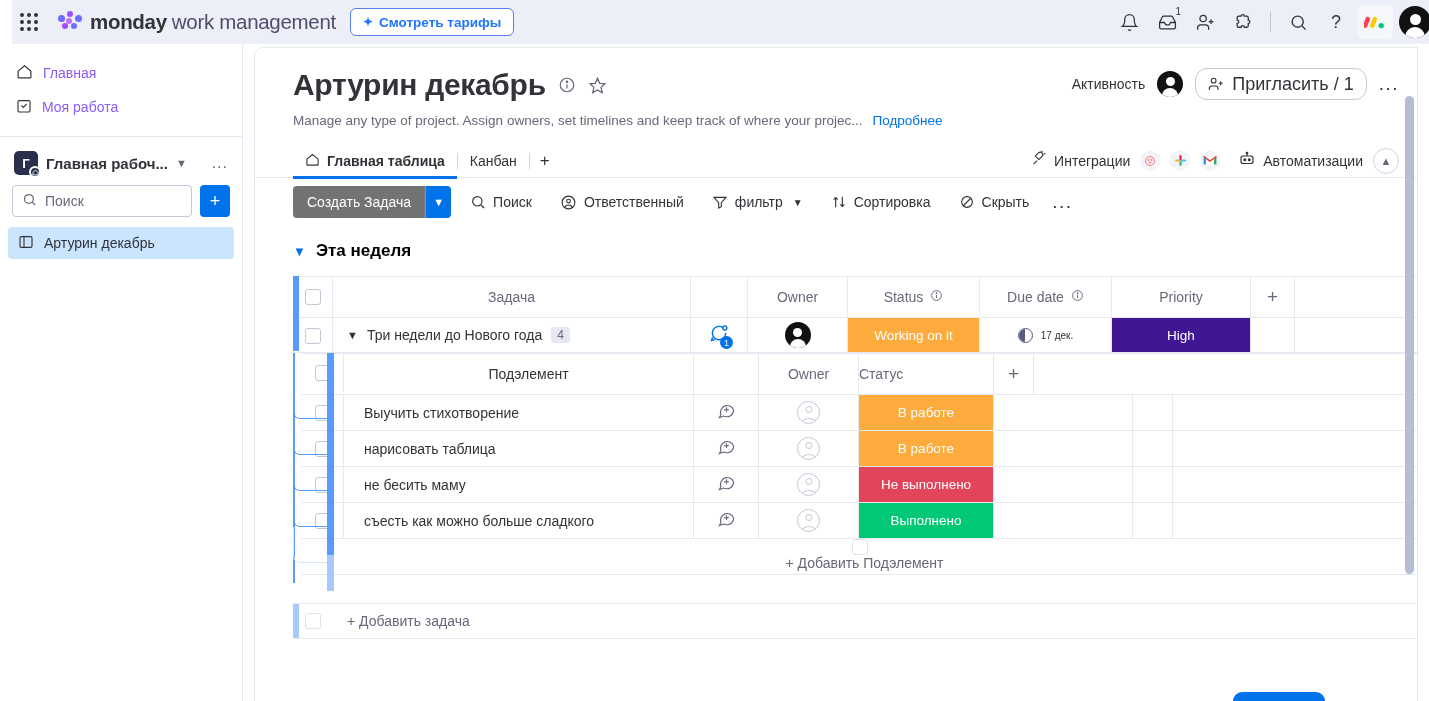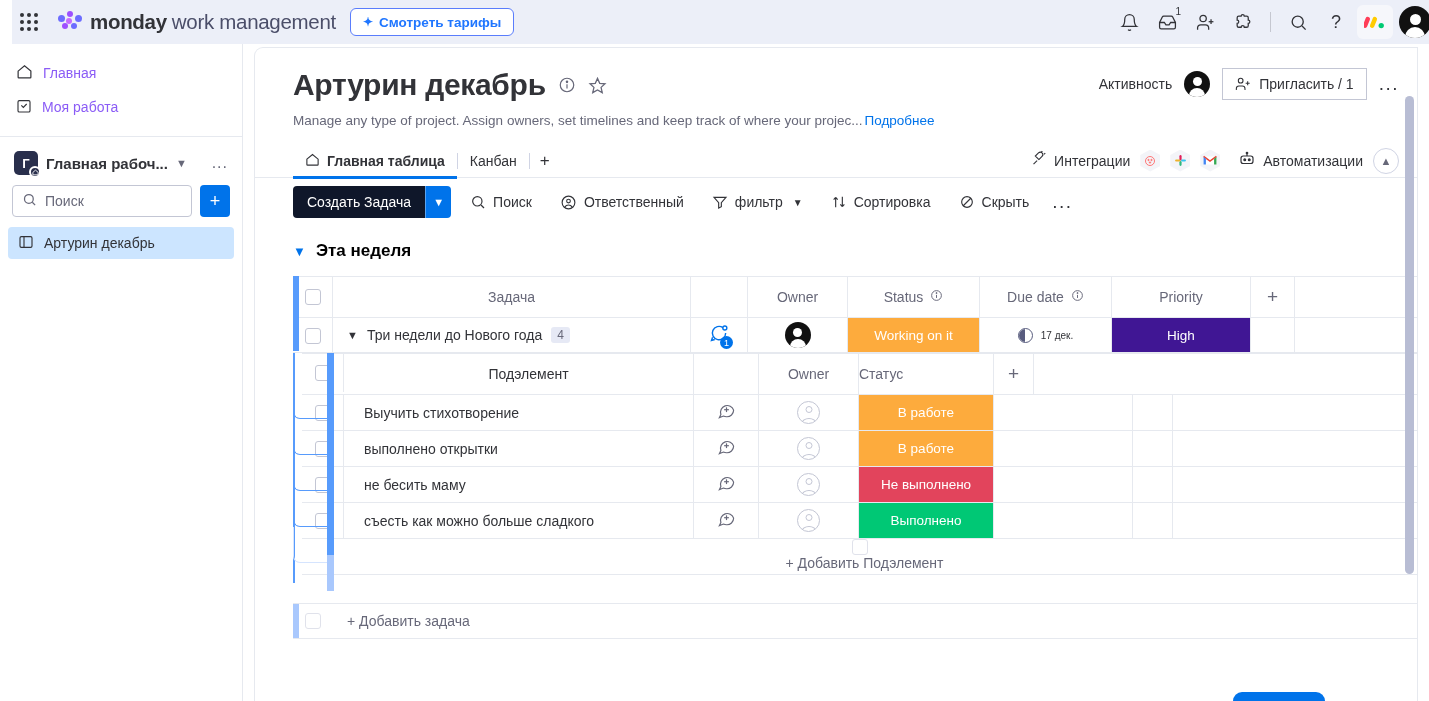--- a/index.html
+++ b/index.html
@@ -117,39 +117,39 @@
   #main {
     position:absolute; left:255px; top:48px; width:1162px; height:653px;
     background:#fff; border-radius:8px 0 0 0;
     box-shadow: 0 0 0 1px #e6e9ef;
     overflow:hidden;
   }
   #board-head { padding: 20px 24px 0 38px; position:relative; }
   .title-row { display:flex; align-items:center; gap:12px; }
   .board-title { font-size:30px; font-weight:700; color:#323338; letter-spacing:-0.3px; }
   .ico-btn { color:#676879; cursor:pointer; display:flex; align-items:center; }
-  .desc-row { display:flex; align-items:baseline; gap:2px; margin-top:11px; }
+  .desc-row { display:flex; align-items:baseline; gap:10px; margin-top:11px; }
   .board-desc {
     font-size:13.5px; color:#676879; max-width:600px; white-space:nowrap;
     overflow:hidden; text-overflow:ellipsis;
   }
   .more-link { font-size:13.5px; color:#0073ea; cursor:pointer; }
   #head-right {
     position:absolute; right:18px; top:20px; display:flex; align-items:center; gap:12px;
   }
   .activity-txt { font-size:14px; color:#323338; }
   .avatar-sm {
     width:26px; height:26px; border-radius:50%; background:#111; position:relative;
     display:flex; align-items:flex-end; justify-content:center; overflow:hidden; cursor:pointer;
   }
   .avatar-sm .head { width:9px; height:9px; border-radius:50%; background:#fff; position:absolute; margin-bottom:11px;}
   .avatar-sm .body { width:16px; height:9px; border-radius:8px 8px 0 0; background:#fff; }
   #invite-btn {
-    height:32px; padding:0 12px; border:1px solid #c3c6d4; border-radius:0;
-    background:#fff; font-size:14px; color:#323338; cursor:pointer;
+    height:32px; padding:0 12px; border:1px solid #c3c6d4; border-radius:12px;
+    background:#fff; font-size:18px; color:#323338; cursor:pointer;
     display:flex; align-items:center; gap:8px; font-family:"Liberation Sans",sans-serif;
   }
   .head-dots { color:#323338; cursor:pointer; font-size:19px; letter-spacing:1.5px; }
 
   
   #tabs-row {
     margin-top:16px; padding-left:38px; padding-right:18px; height:34px;
     border-bottom:1px solid #e6e9ef; display:flex; align-items:center; position:relative;
   }
   .tab {
@@ -173,21 +173,21 @@
   .collapse-btn {
     width:26px; height:26px; border-radius:50%; border:1px solid #d0d4e4;
     display:flex; align-items:center; justify-content:center; cursor:pointer;
     color:#676879; font-size:11px;
   }
 
   
   #toolbar { padding-left:38px; height:48px; display:flex; align-items:center; gap:6px; }
   #create-btn-group { display:flex; height:32px; border-radius:4px; overflow:hidden; cursor:pointer; }
   #create-btn {
-    background:#0f172a; color:#fff; font-size:14px; font-weight:400;
+    background:#737373; color:#fff; font-size:14px; font-weight:400;
     padding: 0 14px; display:flex; align-items:center;
   }
   #create-caret {
     background:#0073ea; color:#fff; width:26px; display:flex; align-items:center;
     justify-content:center; border-left:1px solid rgba(255,255,255,0.35); font-size:11px;
   }
   .tool-btn {
     height:32px; padding: 0 9px; border-radius:4px; display:flex; align-items:center;
     gap:7px; font-size:14px; color:#323338; cursor:pointer; margin-left:4px;
   }
@@ -746,21 +746,21 @@
               </div>
               <div class="cell sc-date"></div>
               <div class="cell sc-add"></div>
               <div class="sc-rest"></div>
             </div>
             <div class="row sub-row">
               <div class="cell sc-chk">
                 <span class="chk"></span>
               </div>
               <div class="cell sc-name">
-                <span>выполнено открытки</span>
+                <span>нарисовать таблица</span>
               </div>
               <div class="cell sc-chat">
                 <span><svg width="19" height="19" viewBox="0 0 24 24" fill="none" stroke="#676879" stroke-width="1.5">
                     <path d="M21 11.5a8.4 8.4 0 0 1-9 8.4 9 9 0 0 1-3.9-.9L3 21l1.9-4.1A8.4 8.4 0 1 1 21 11.5z"></path>
                     <line x1="12" y1="8" x2="12" y2="14"></line>
                     <line x1="9" y1="11" x2="15" y2="11"></line>
                   </svg></span>
               </div>
               <div class="cell sc-owner">
                 <span class="person-ico">

